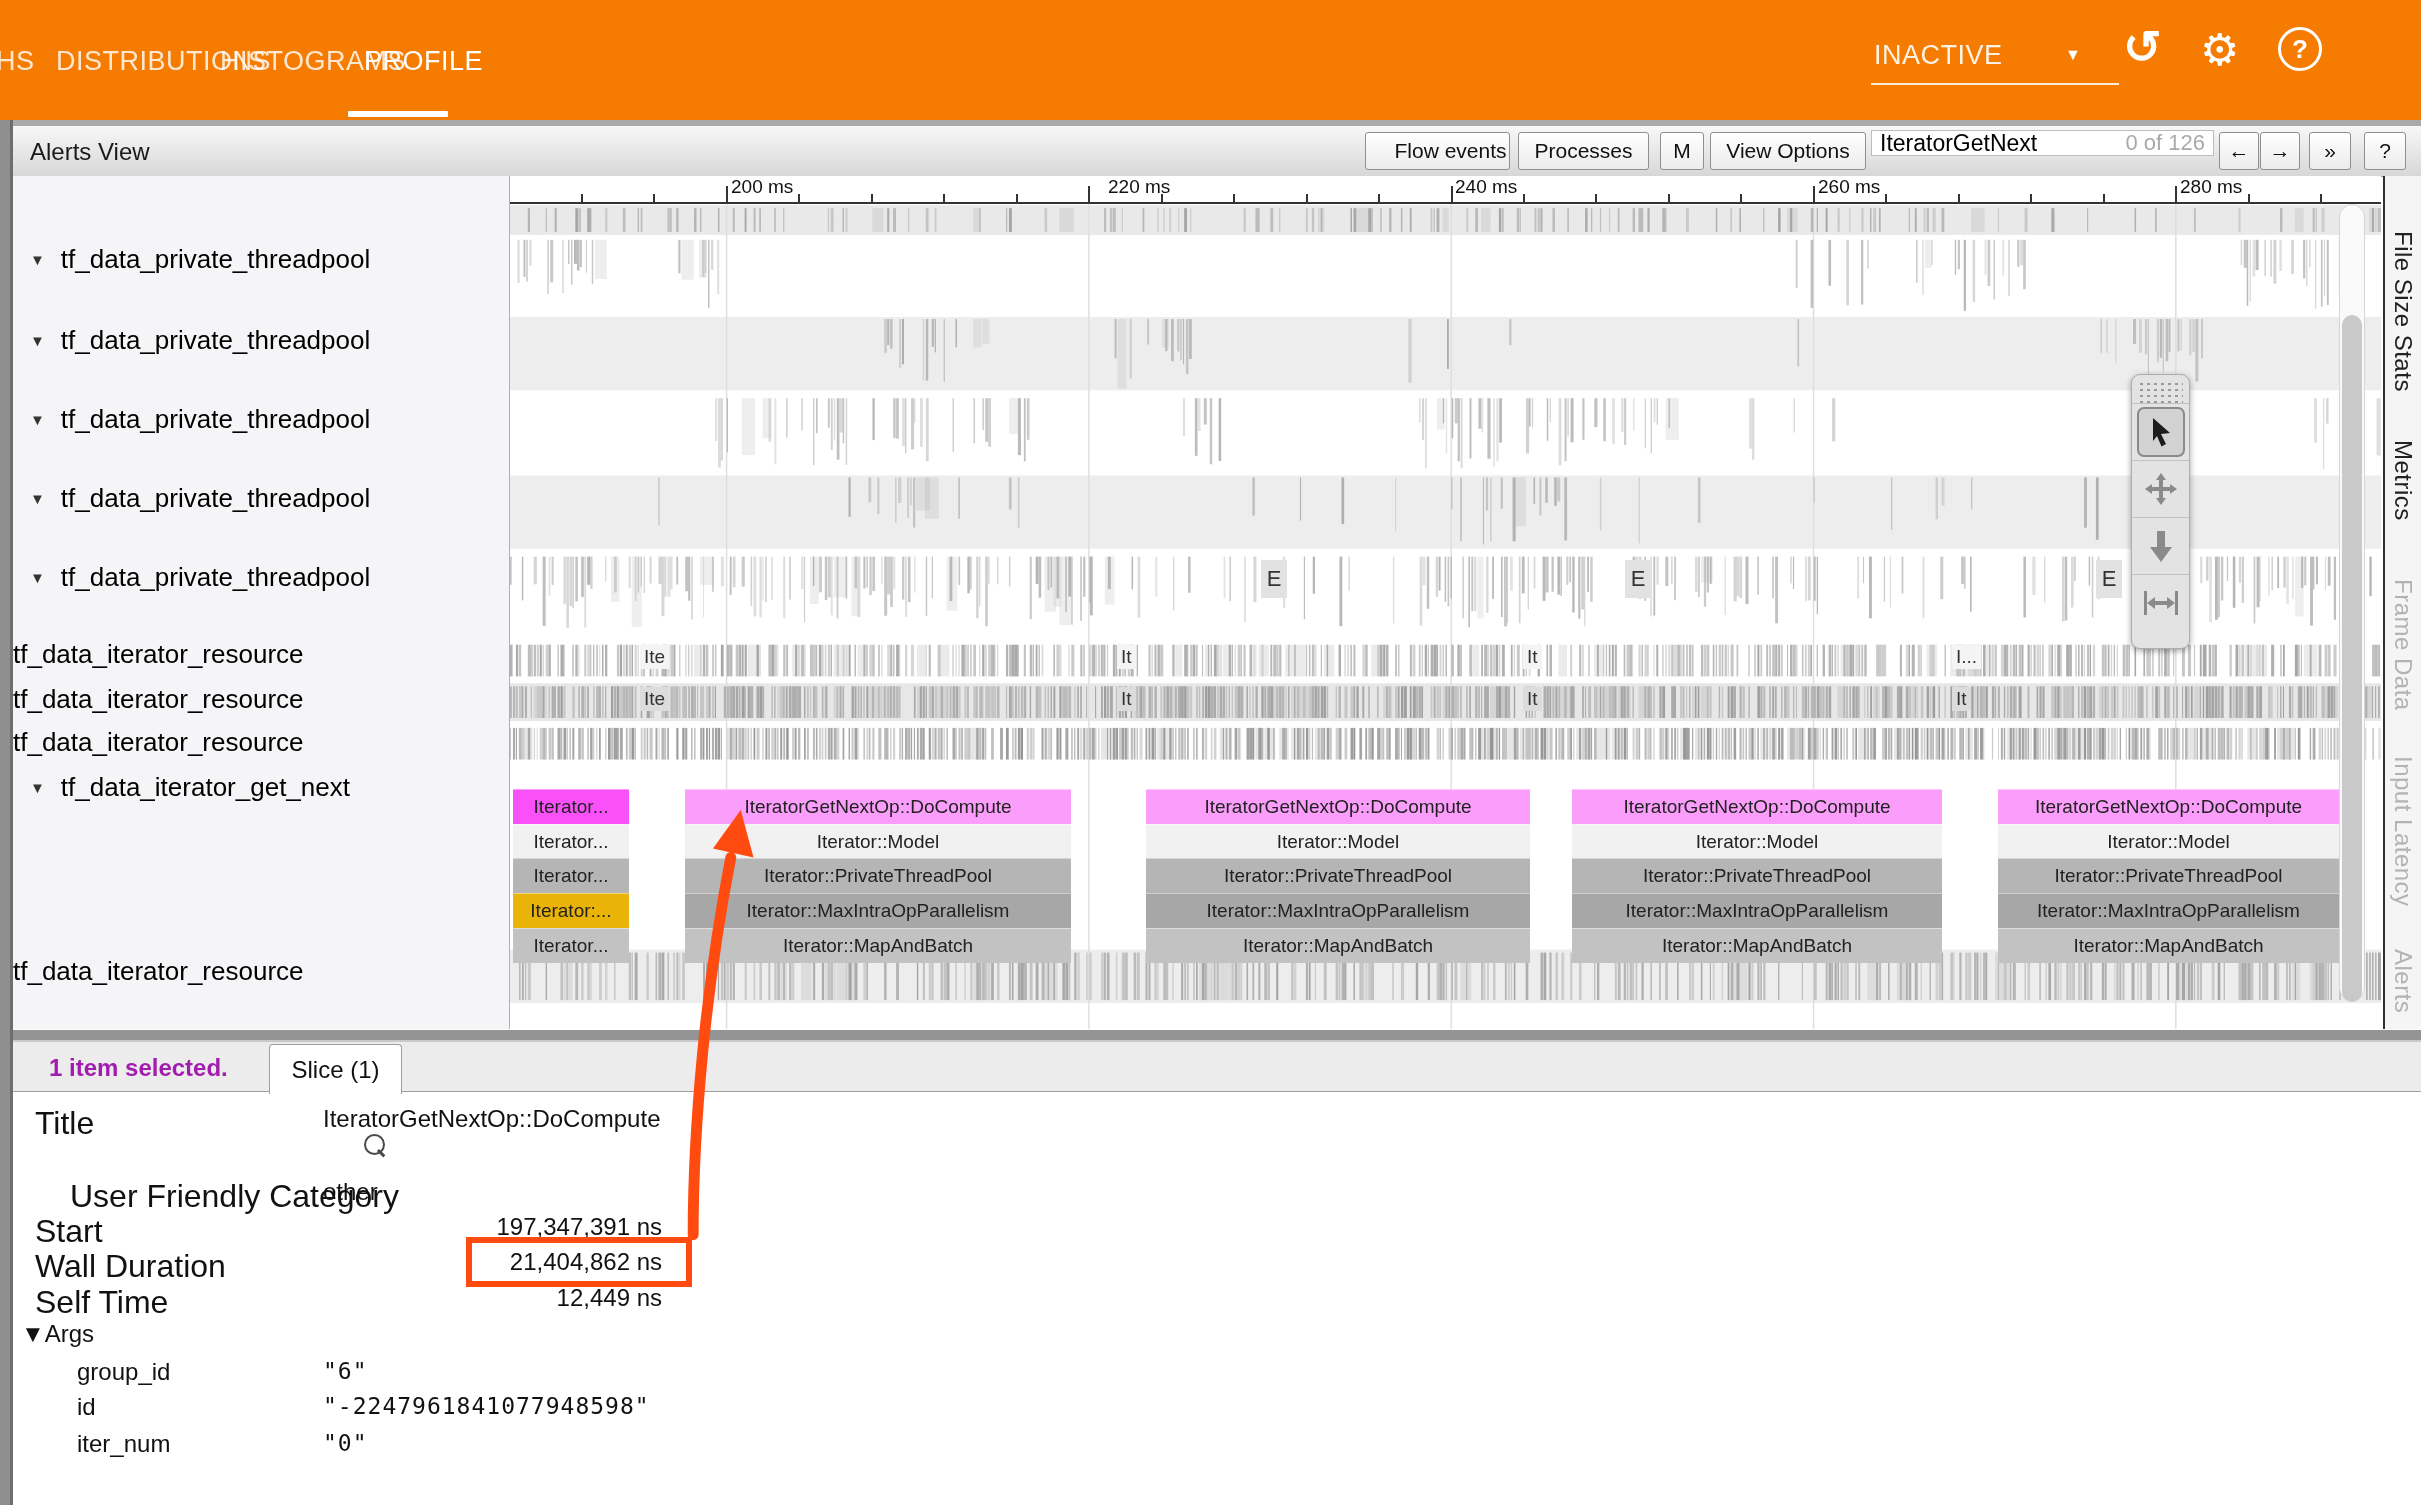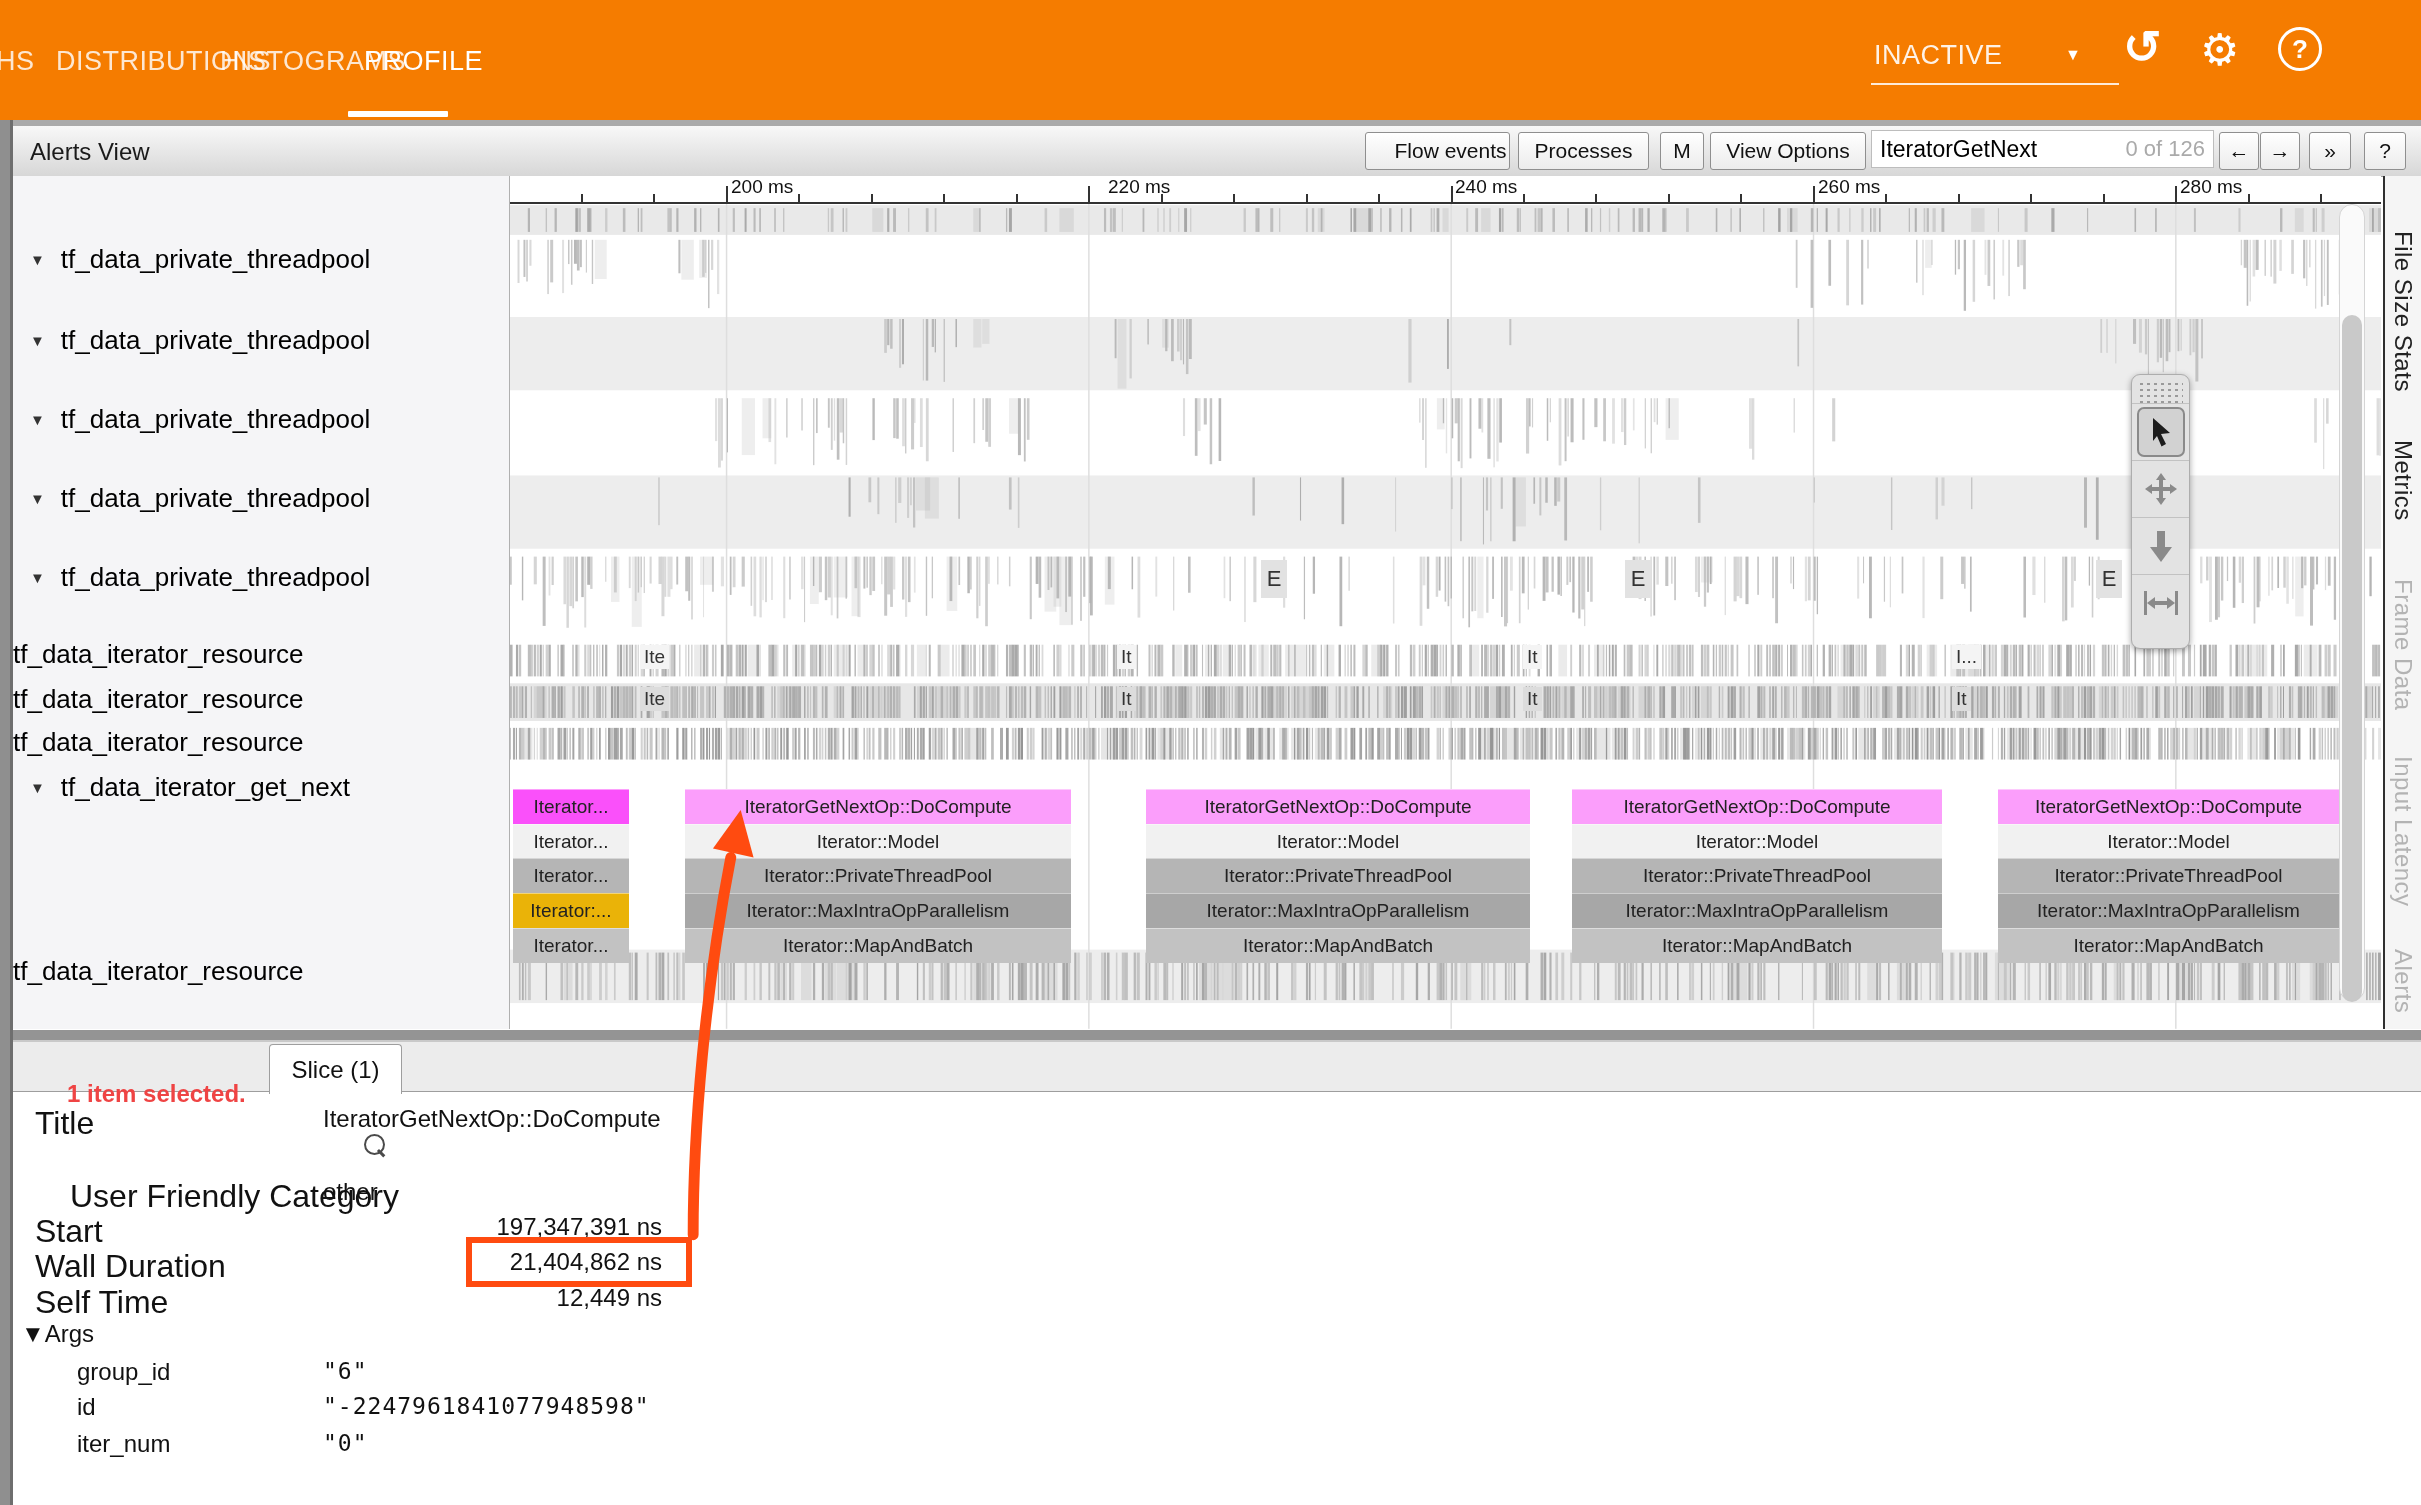--- a/index.html
+++ b/index.html
@@ -26,21 +26,21 @@
   .frame-left2{left:10px;top:120px;width:3px;height:1386px;background:#6e6e6e;}
   .frame-top{left:13px;top:120px;width:2409px;height:6px;background:#aaa;}
 
   
   .trace-header{left:13px;top:126px;width:2409px;height:50px;
      background:linear-gradient(#f8f8f8,#d7d7d7);border-bottom:1px solid #9e9e9e;}
   .trace-title{left:30px;top:138px;font-size:24px;color:#1a1a1a;}
   .tv-btn{top:132px;height:38px;background:linear-gradient(#fff,#ececec);
      border:1.5px solid #8f8f8f;border-radius:3px;font-size:21px;color:#111;
      display:flex;align-items:center;justify-content:center;cursor:pointer;box-sizing:border-box;}
-  .search-box{left:1871px;top:130px;width:343px;height:38px;background:#fff;
+  .search-box{left:1871px;top:130px;width:343px;height:26px;background:#fff;
      border:1px solid #bdbdbd;box-sizing:border-box;display:flex;align-items:center;padding:0 8px;}
   .search-box .val{flex:1;font-size:23px;color:#000;white-space:nowrap;overflow:hidden;}
   .search-box .cnt{font-size:22px;color:#aaa;white-space:nowrap;}
 
   
   .names-panel{left:13px;top:176px;width:497px;height:853px;background:#f5f5f7;
      border-right:1px solid #b0b0b0;box-sizing:border-box;overflow:hidden;}
   .trk-row{position:absolute;left:0;height:34px;display:flex;align-items:center;
      font-size:26px;color:#000;white-space:nowrap;cursor:pointer;}
   .trk-arrow{font-size:15px;color:#333;margin-right:16px;}
@@ -83,21 +83,21 @@
      background:#c9c9c9;border-radius:10px;}
 
   
   .divider{left:13px;top:1030px;width:2409px;height:10px;background:#949494;
      border-bottom:3px solid #c9c9c9;cursor:row-resize;}
 
   
   .details{left:13px;top:1042px;width:2409px;height:463px;background:#fff;}
   .det-header{position:absolute;left:0;top:0;width:2409px;height:50px;background:#ececec;
      border-bottom:1px solid #9e9e9e;box-sizing:border-box;}
-  .det-status{position:absolute;left:54px;top:12px;font-size:24px;font-weight:bold;color:#ef4444;margin-top:26px;}
+  .det-status{position:absolute;left:36px;top:12px;font-size:24px;font-weight:bold;color:#a21caf;}
   .det-tab{position:absolute;left:256px;top:2px;width:131px;height:49px;background:#fff;
      border:1px solid #9e9e9e;border-bottom:none;border-radius:4px 4px 0 0;
      display:flex;align-items:center;justify-content:center;font-size:24px;color:#111;cursor:pointer;}
   .det-label{position:absolute;left:22px;font-size:32px;color:#111;white-space:nowrap;}
   .det-val-left{position:absolute;left:310px;font-size:24px;color:#111;white-space:nowrap;}
   .det-val-num{position:absolute;left:310px;width:339px;text-align:right;font-size:24px;color:#111;white-space:nowrap;}
   .det-args{position:absolute;left:8px;font-size:24px;color:#111;}
   .arg-key{position:absolute;left:64px;font-size:24px;color:#111;}
   .arg-val{position:absolute;left:310px;font-size:23px;color:#111;
      font-family:"DejaVu Sans Mono",monospace;letter-spacing:1px;}

